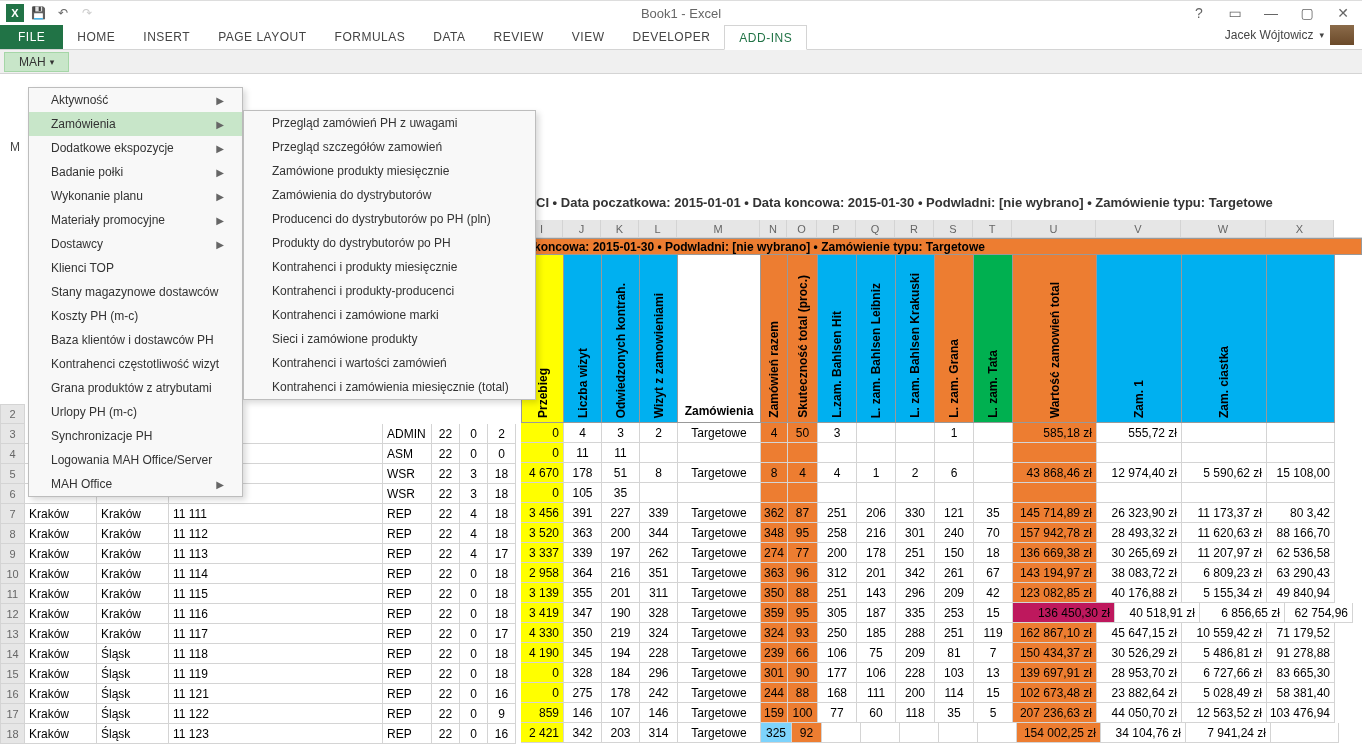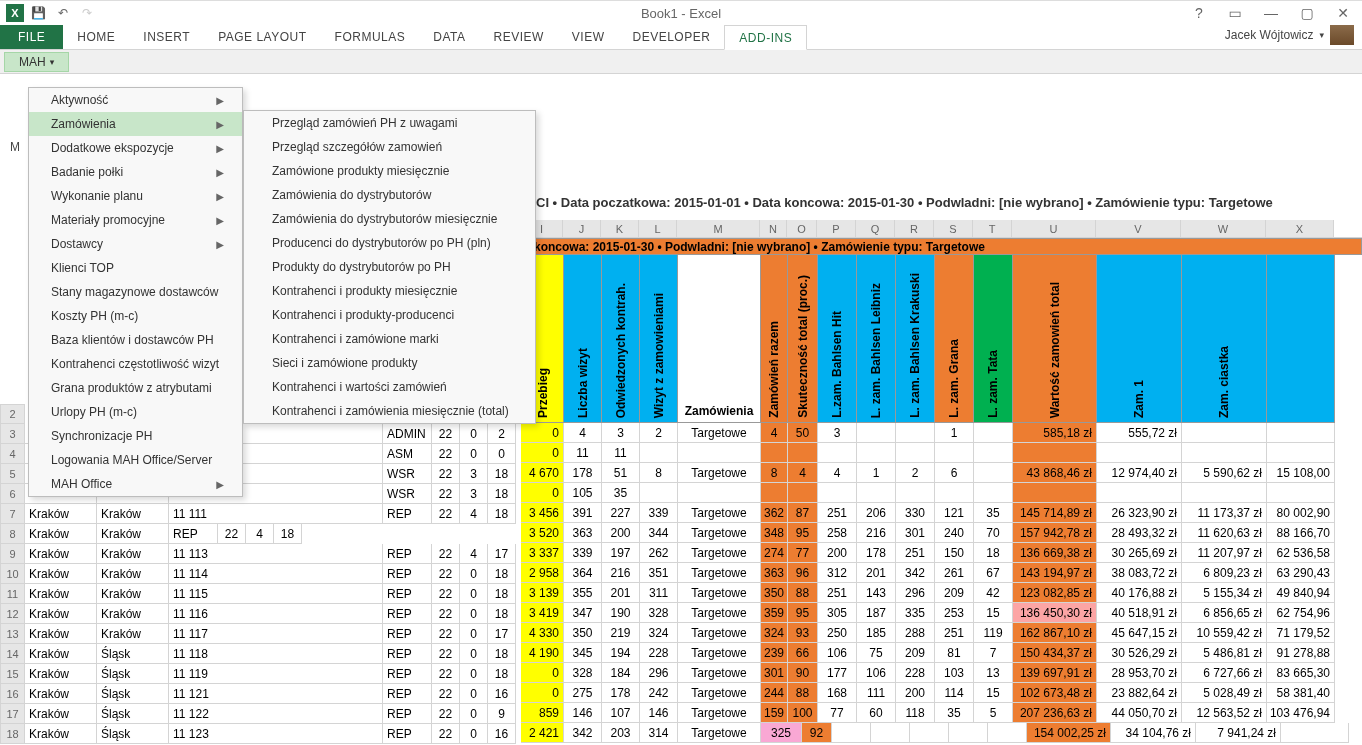--- a/index.html
+++ b/index.html
@@ -278,21 +278,21 @@
         <div class="cell c" style="width: 27px; background: rgb(237, 125, 49);">362</div>
         <div class="cell c" style="width: 30px; background: rgb(237, 125, 49);">87</div>
         <div class="cell c" style="width: 39px;">251</div>
         <div class="cell c" style="width: 39px;">206</div>
         <div class="cell c" style="width: 39px;">330</div>
         <div class="cell c" style="width: 39px;">121</div>
         <div class="cell c" style="width: 39px;">35</div>
         <div class="cell r" style="width: 84px; background: rgb(237, 125, 49); padding-left: 16px;">145 714,89 zł</div>
         <div class="cell r" style="width: 85px;">26 323,90 zł</div>
         <div class="cell r" style="width: 85px;">11 173,37 zł</div>
-        <div class="cell r" style="width: 68px;">80 002,90</div>
+        <div class="cell r" style="width: 68px;">80 3,42</div>
       </div>
       <div class="data-row">
         <div class="cell r" style="width: 43px; background: rgb(255, 255, 0);">3 520</div>
         <div class="cell c" style="width: 38px;">363</div>
         <div class="cell c" style="width: 38px;">200</div>
         <div class="cell c" style="width: 38px;">344</div>
         <div class="cell c" style="width: 83px;">Targetowe</div>
         <div class="cell c" style="width: 27px; background: rgb(237, 125, 49);">348</div>
         <div class="cell c" style="width: 30px; background: rgb(237, 125, 49);">95</div>
         <div class="cell c" style="width: 39px;">258</div>
@@ -365,21 +365,21 @@
         <div class="cell c" style="width: 38px;">190</div>
         <div class="cell c" style="width: 38px;">328</div>
         <div class="cell c" style="width: 83px;">Targetowe</div>
         <div class="cell c" style="width: 27px; background: rgb(237, 125, 49);">359</div>
         <div class="cell c" style="width: 30px; background: rgb(237, 125, 49);">95</div>
         <div class="cell c" style="width: 39px;">305</div>
         <div class="cell c" style="width: 39px;">187</div>
         <div class="cell c" style="width: 39px;">335</div>
         <div class="cell c" style="width: 39px;">253</div>
         <div class="cell c" style="width: 39px;">15</div>
-        <div class="cell r" style="width: 84px; background: #fca5a5;">136 450,30 zł</div>
+        <div class="cell r" style="width: 102px; background: #be185d;">136 450,30 zł</div>
         <div class="cell r" style="width: 85px;">40 518,91 zł</div>
         <div class="cell r" style="width: 85px;">6 856,65 zł</div>
         <div class="cell r" style="width: 68px;">62 754,96</div>
       </div>
       <div class="data-row">
         <div class="cell r" style="width: 43px; background: rgb(255, 255, 0);">4 330</div>
         <div class="cell c" style="width: 38px;">350</div>
         <div class="cell c" style="width: 38px;">219</div>
         <div class="cell c" style="width: 38px;">324</div>
         <div class="cell c" style="width: 83px;">Targetowe</div>
@@ -466,21 +466,21 @@
         <div class="cell r" style="width: 85px;">44 050,70 zł</div>
         <div class="cell r" style="width: 85px;">12 563,52 zł</div>
         <div class="cell r" style="width: 68px;">103 476,94</div>
       </div>
       <div class="data-row">
         <div class="cell r" style="width: 43px; background: rgb(255, 255, 0);">2 421</div>
         <div class="cell c" style="width: 38px;">342</div>
         <div class="cell c" style="width: 38px;">203</div>
         <div class="cell c" style="width: 38px;">314</div>
         <div class="cell c" style="width: 83px;">Targetowe</div>
-        <div class="cell c" style="width: 41px; background: #f9a8d4;">325</div>
+        <div class="cell c" style="width: 31px; background: #7dd3fc;">325</div>
         <div class="cell c" style="width: 30px; background: rgb(237, 125, 49);">92</div>
         <div class="cell c" style="width: 39px;"></div>
         <div class="cell c" style="width: 39px;"></div>
         <div class="cell c" style="width: 39px;"></div>
         <div class="cell c" style="width: 39px;"></div>
         <div class="cell c" style="width: 39px;"></div>
         <div class="cell r" style="width: 84px; background: rgb(237, 125, 49);">154 002,25 zł</div>
         <div class="cell r" style="width: 85px;">34 104,76 zł</div>
         <div class="cell r" style="width: 85px;">7 941,24 zł</div>
         <div class="cell r" style="width: 68px;"></div>
@@ -530,20 +530,21 @@
       <div class="cell " style="width: 72px;">Kraków</div>
       <div class="cell " style="width: 214px; justify-content: flex-start;">11 111</div>
       <div class="cell " style="width: 49px;">REP</div>
       <div class="cell c" style="width: 28px;">22</div>
       <div class="cell c" style="width: 28px;">4</div>
       <div class="cell c" style="width: 28px;">18</div>
     </div>
     <div class="data-row">
       <div class="cell " style="width: 72px;">Kraków</div>
       <div class="cell " style="width: 72px;">Kraków</div>
+      <div class="cell " style="width: 214px; justify-content: flex-start;">11 112</div>
       <div class="cell " style="width: 49px;">REP</div>
       <div class="cell c" style="width: 28px;">22</div>
       <div class="cell c" style="width: 28px;">4</div>
       <div class="cell c" style="width: 28px;">18</div>
     </div>
     <div class="data-row">
       <div class="cell " style="width: 72px;">Kraków</div>
       <div class="cell " style="width: 72px;">Kraków</div>
       <div class="cell " style="width: 214px; justify-content: flex-start;">11 113</div>
       <div class="cell " style="width: 49px;">REP</div>
@@ -714,21 +715,20 @@
       <span>MAH Office</span>
       <span class="menu-arrow">▶</span>
     </div>
   </div>
 
 <div class="submenu" id="menu2">
     <div class="menu-item">Przegląd zamówień PH z uwagami</div>
     <div class="menu-item">Przegląd szczegółów zamowień</div>
     <div class="menu-item">Zamówione produkty miesięcznie</div>
     <div class="menu-item">Zamówienia do dystrybutorów</div>
-    <div class="menu-item">Zamówienia do dystrybutorów miesięcznie</div>
     <div class="menu-item">Producenci do dystrybutorów po PH (pln)</div>
     <div class="menu-item">Produkty do dystrybutorów po PH</div>
     <div class="menu-item">Kontrahenci i  produkty miesięcznie</div>
     <div class="menu-item">Kontrahenci i produkty-producenci</div>
     <div class="menu-item">Kontrahenci i zamówione marki</div>
     <div class="menu-item">Sieci i zamówione produkty</div>
     <div class="menu-item">Kontrahenci i wartości zamówień</div>
     <div class="menu-item">Kontrahenci i zamówienia miesięcznie (total)</div>
   </div>
 

